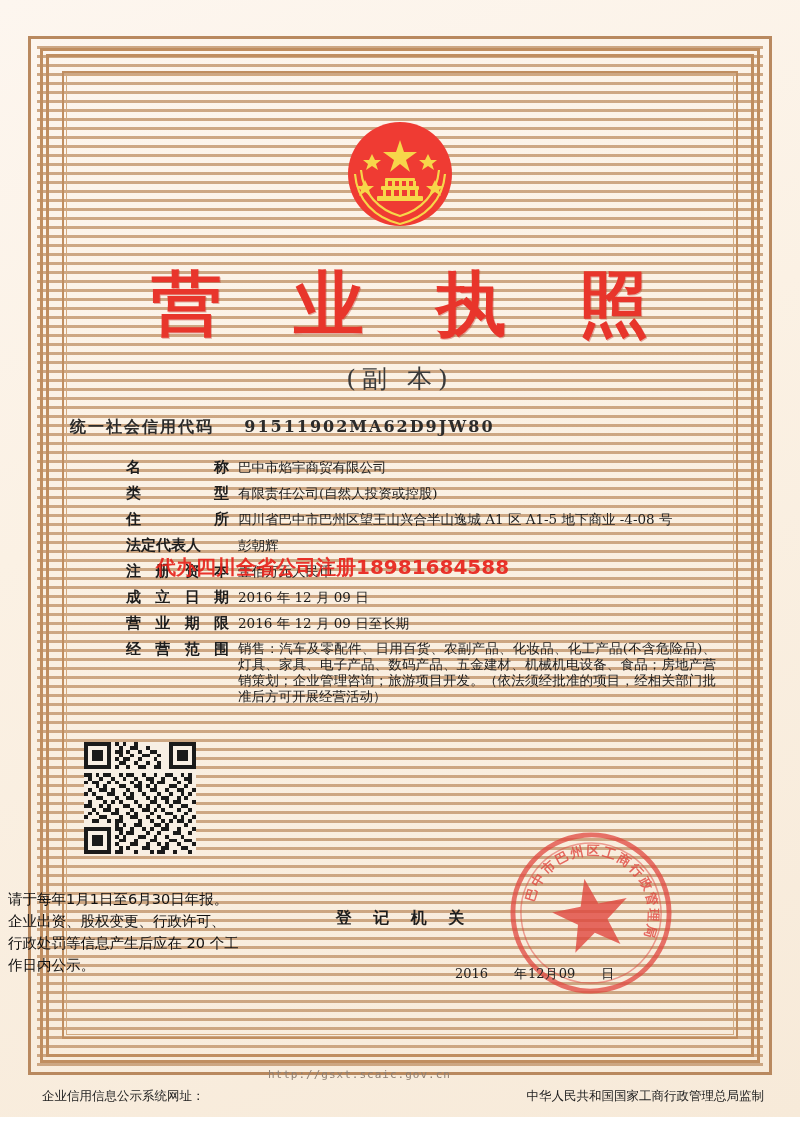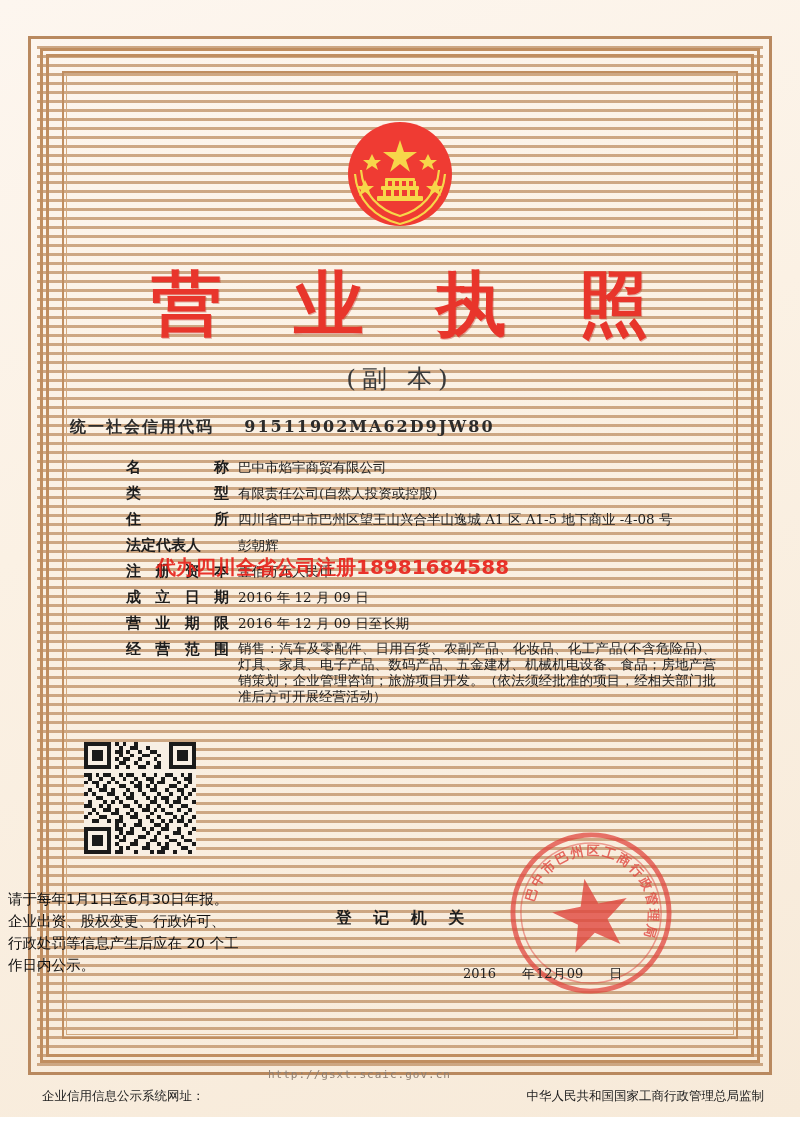--- a/index.html
+++ b/index.html
@@ -169,21 +169,21 @@
     letter-spacing: 8px;
     text-indent: 8px;
     color: #1d1d1d;
     font-weight: bold;
   }
 
   
   .datebar {
     position: absolute;
     top: 885px;
-    left: 393px;
+    left: 385px;
     width: 260px;
     font-family: "DejaVu Serif", serif;
     font-size: 13px;
     color: #222;
     display: flex;
     align-items: baseline;
   }
   .datebar .num { font-size: 13px; }
   .datebar .unit { font-size: 13px; letter-spacing: 1px; }
   .dgap { display: inline-block; width: 26px; }

